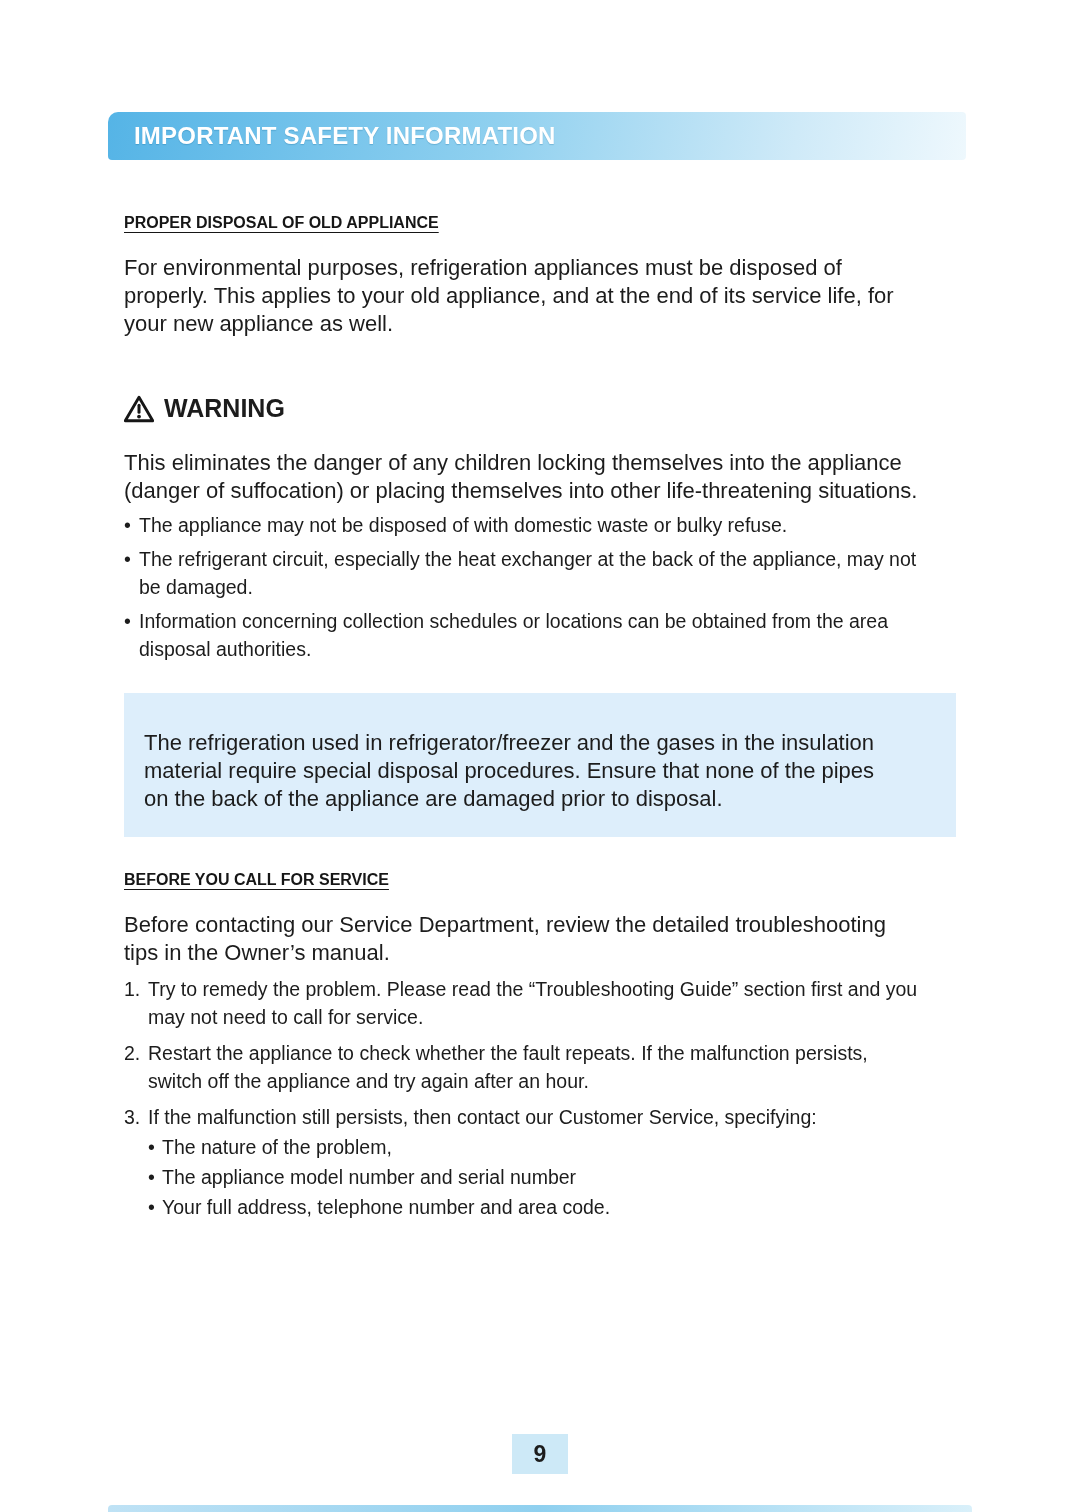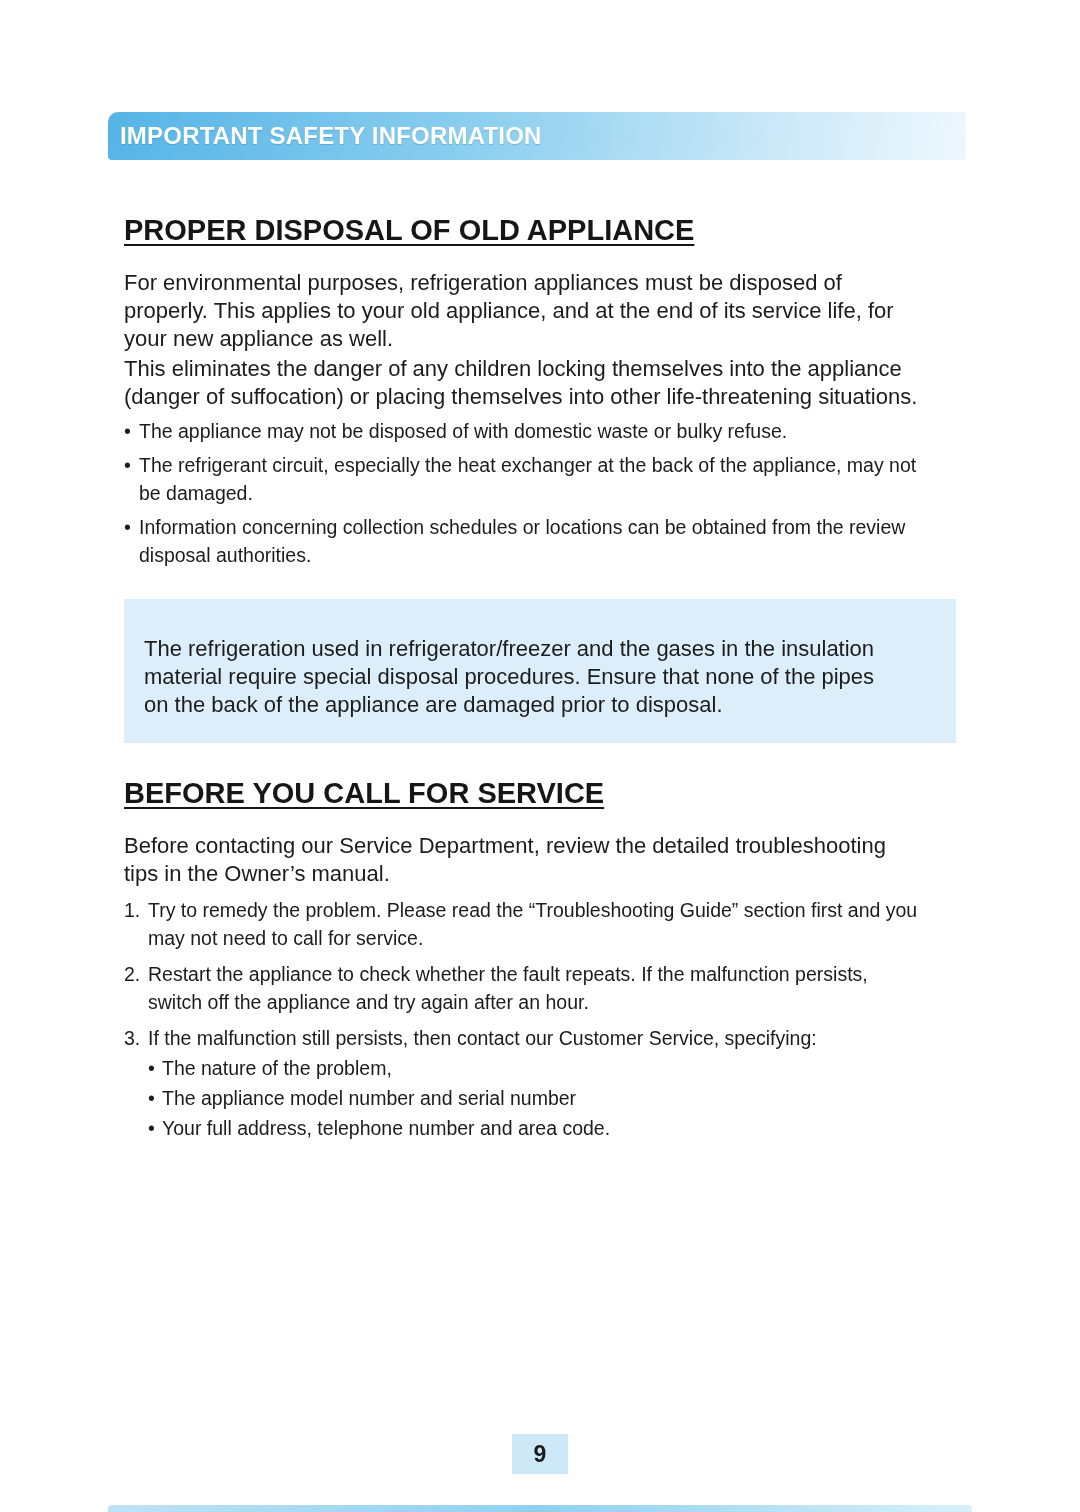--- a/index.html
+++ b/index.html
@@ -13,53 +13,53 @@
   }
 
   
   .banner {
     position:absolute;
     left:108px; top:112px;
     width:858px; height:48px;
     background:linear-gradient(100deg, #55b4e6 0%, #8fd0ef 45%, #cfeaf8 80%, #eef8fd 100%);
     border-radius:10px 4px 4px 4px;
     display:flex; align-items:center;
-    padding-left:12px;
+    padding-left:26px;
     box-sizing:border-box;
   }
   .banner-title {
     color:#ffffff;
     font-size:24px;
     font-weight:bold;
     letter-spacing:0.2px;
     text-shadow:0 1px 1px rgba(0,90,140,0.25);
   }
 
   .content {
     position:absolute;
     left:124px; top:188px;
     width:832px;
   }
 
   .section-h {
-    font-size:29px;
+    font-size:16px;
     font-weight:bold;
     color:#161616;
     text-decoration:underline;
     text-underline-offset:4px;
     margin:26px 0 0 0;
   }
 
   p.body {
     font-size:22px;
     line-height:28px;
     margin:22px 0 0 0;
     max-width:800px;
   }
-  p.tight { margin-top:2px; }
+  p.tight { margin-top:26px; }
 
   .alert-h {
     display:flex;
     align-items:center;
     gap:10px;
     font-size:25px;
     font-weight:bold;
     margin-top:56px;
   }
   .tri-icon { display:inline-flex; }
@@ -117,34 +117,44 @@
   <div class="banner">
     <span class="banner-title">IMPORTANT SAFETY INFORMATION</span>
   </div>
 
   <div class="content">
 
     <h2 class="section-h">PROPER DISPOSAL OF OLD APPLIANCE</h2>
 
     <p class="body">For environmental purposes, refrigeration appliances must be disposed of properly. This applies to your old appliance, and at the end of its service life, for your new appliance as well.</p>
 
+    <div class="alert-h">
+      <span class="tri-icon">
+        <svg width="30" height="28" viewBox="0 0 24 22" aria-hidden="true">
+          <path d="M12 1.6 L23 20.4 H1 Z" fill="none" stroke="#161616" stroke-width="2.3" stroke-linejoin="round"></path>
+          <line x1="12" y1="8" x2="12" y2="13.6" stroke="#161616" stroke-width="2.4" stroke-linecap="round"></line>
+          <circle cx="12" cy="17" r="1.5" fill="#161616"></circle>
+        </svg>
+      </span>
+      <span>WARNING</span>
+    </div>
 
     <p class="body tight">This eliminates the danger of any children locking themselves into the appliance (danger of suffocation) or placing themselves into other life-threatening situations.</p>
 
     <div class="bullet">
       <span class="marker">•</span>
       <span class="btext">The appliance may not be disposed of with domestic waste or bulky refuse.</span>
     </div>
     <div class="bullet">
       <span class="marker">•</span>
       <span class="btext">The refrigerant circuit, especially the heat exchanger at the back of the appliance, may not be damaged.</span>
     </div>
     <div class="bullet">
       <span class="marker">•</span>
-      <span class="btext">Information concerning collection schedules or locations can be obtained from the review disposal authorities.</span>
+      <span class="btext">Information concerning collection schedules or locations can be obtained from the area disposal authorities.</span>
     </div>
 
     <div class="caution-box">
       <p class="body">The refrigeration used in refrigerator/freezer and the gases in the insulation material require special disposal procedures. Ensure that none of the pipes on the back of the appliance are damaged prior to disposal.</p>
     </div>
 
     <h2 class="section-h sh2">BEFORE YOU CALL FOR SERVICE</h2>
 
     <p class="body">Before contacting our Service Department, review the detailed troubleshooting tips in the Owner’s manual.</p>
 

